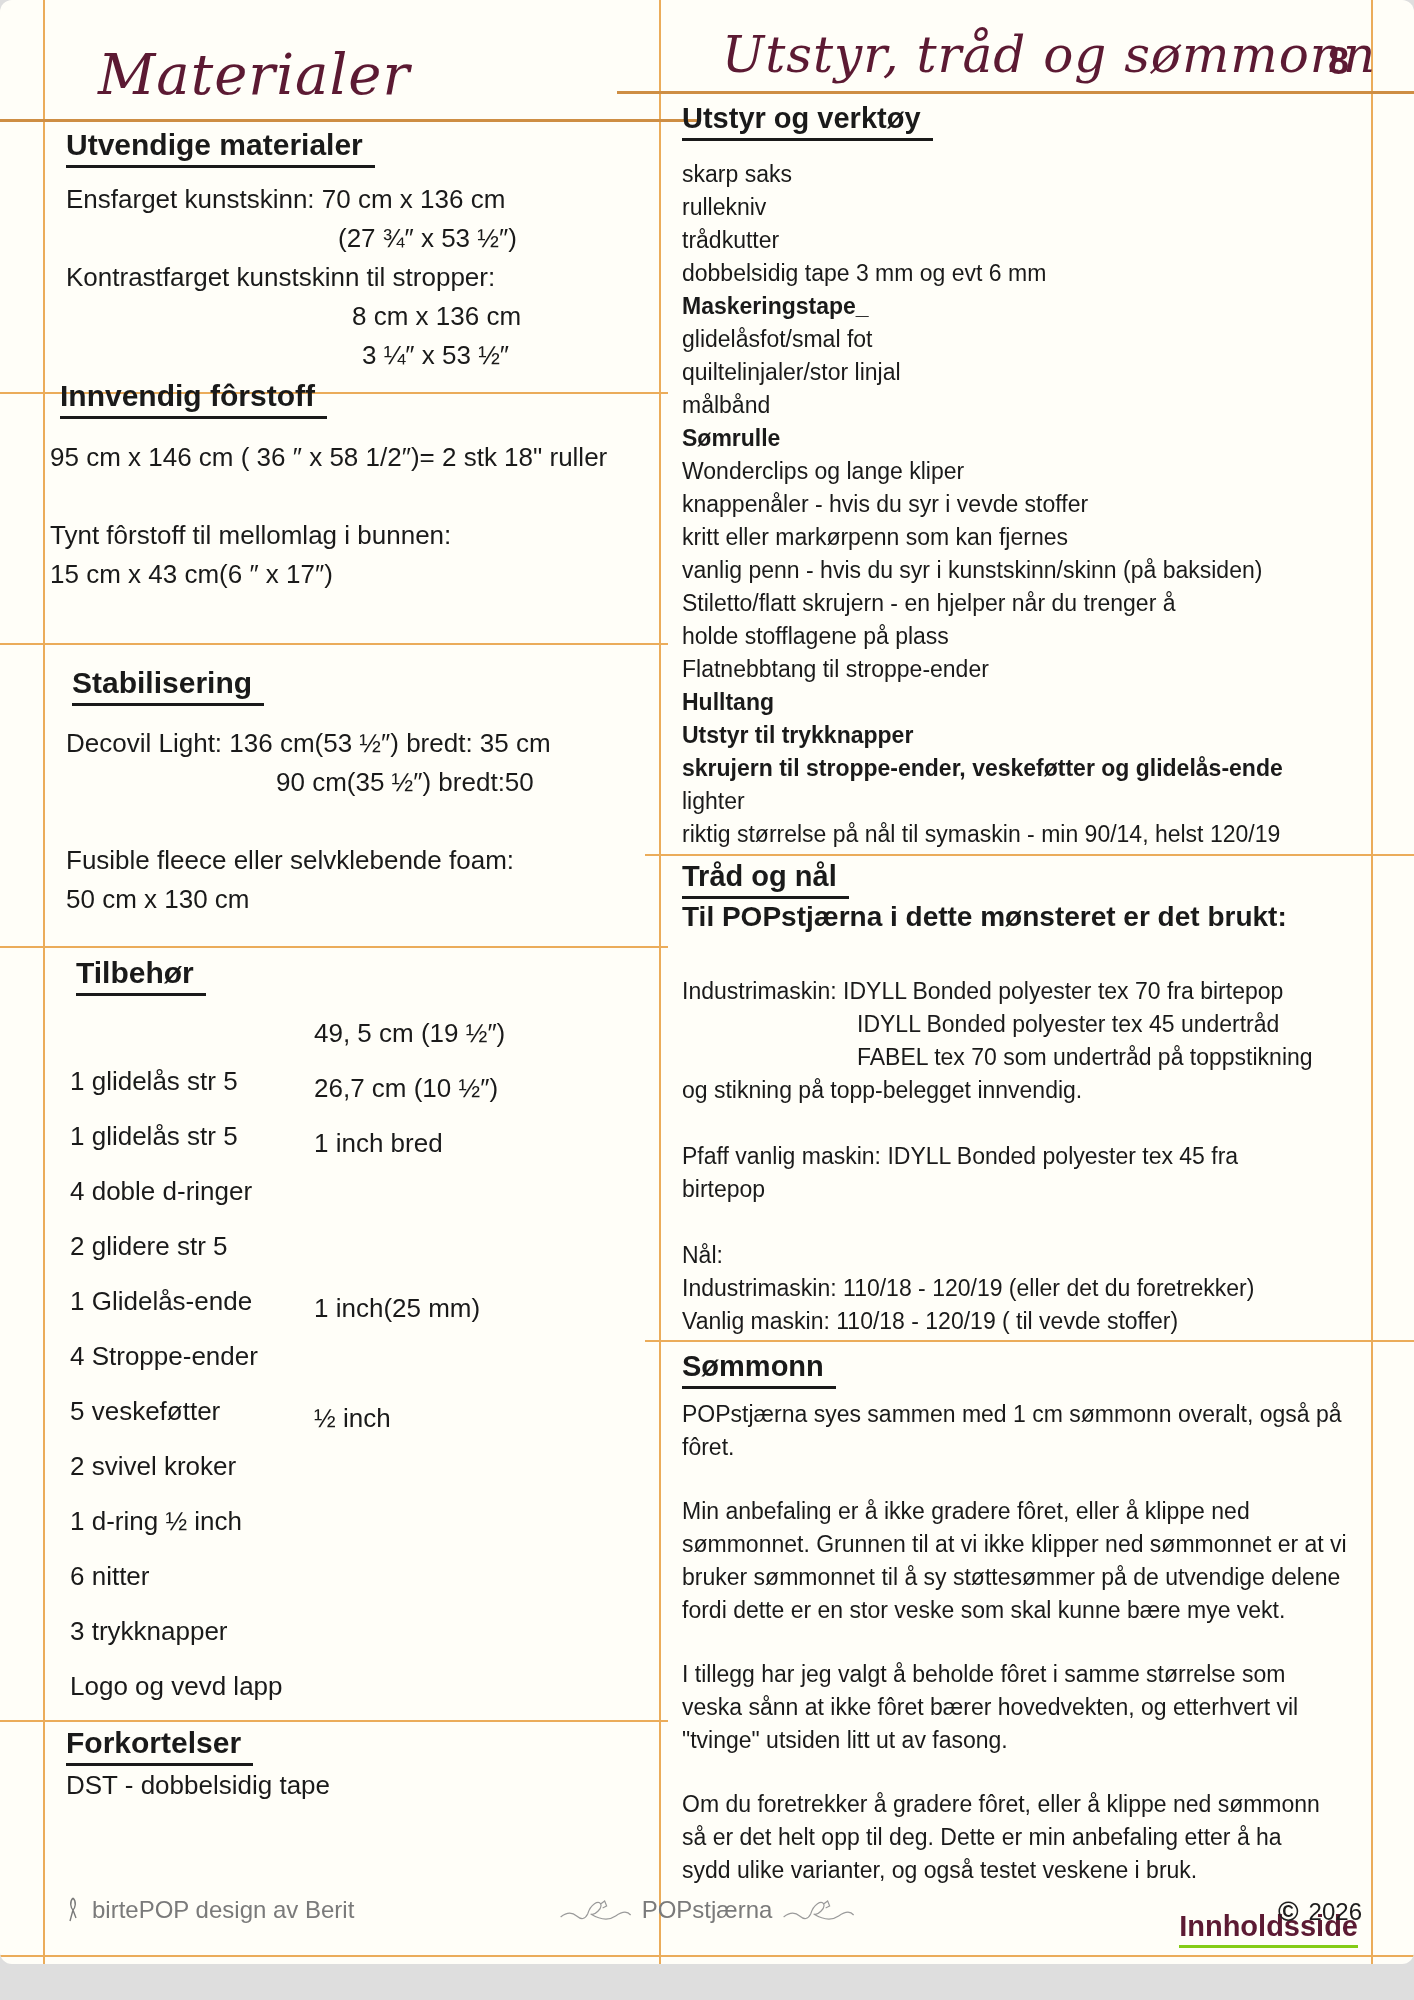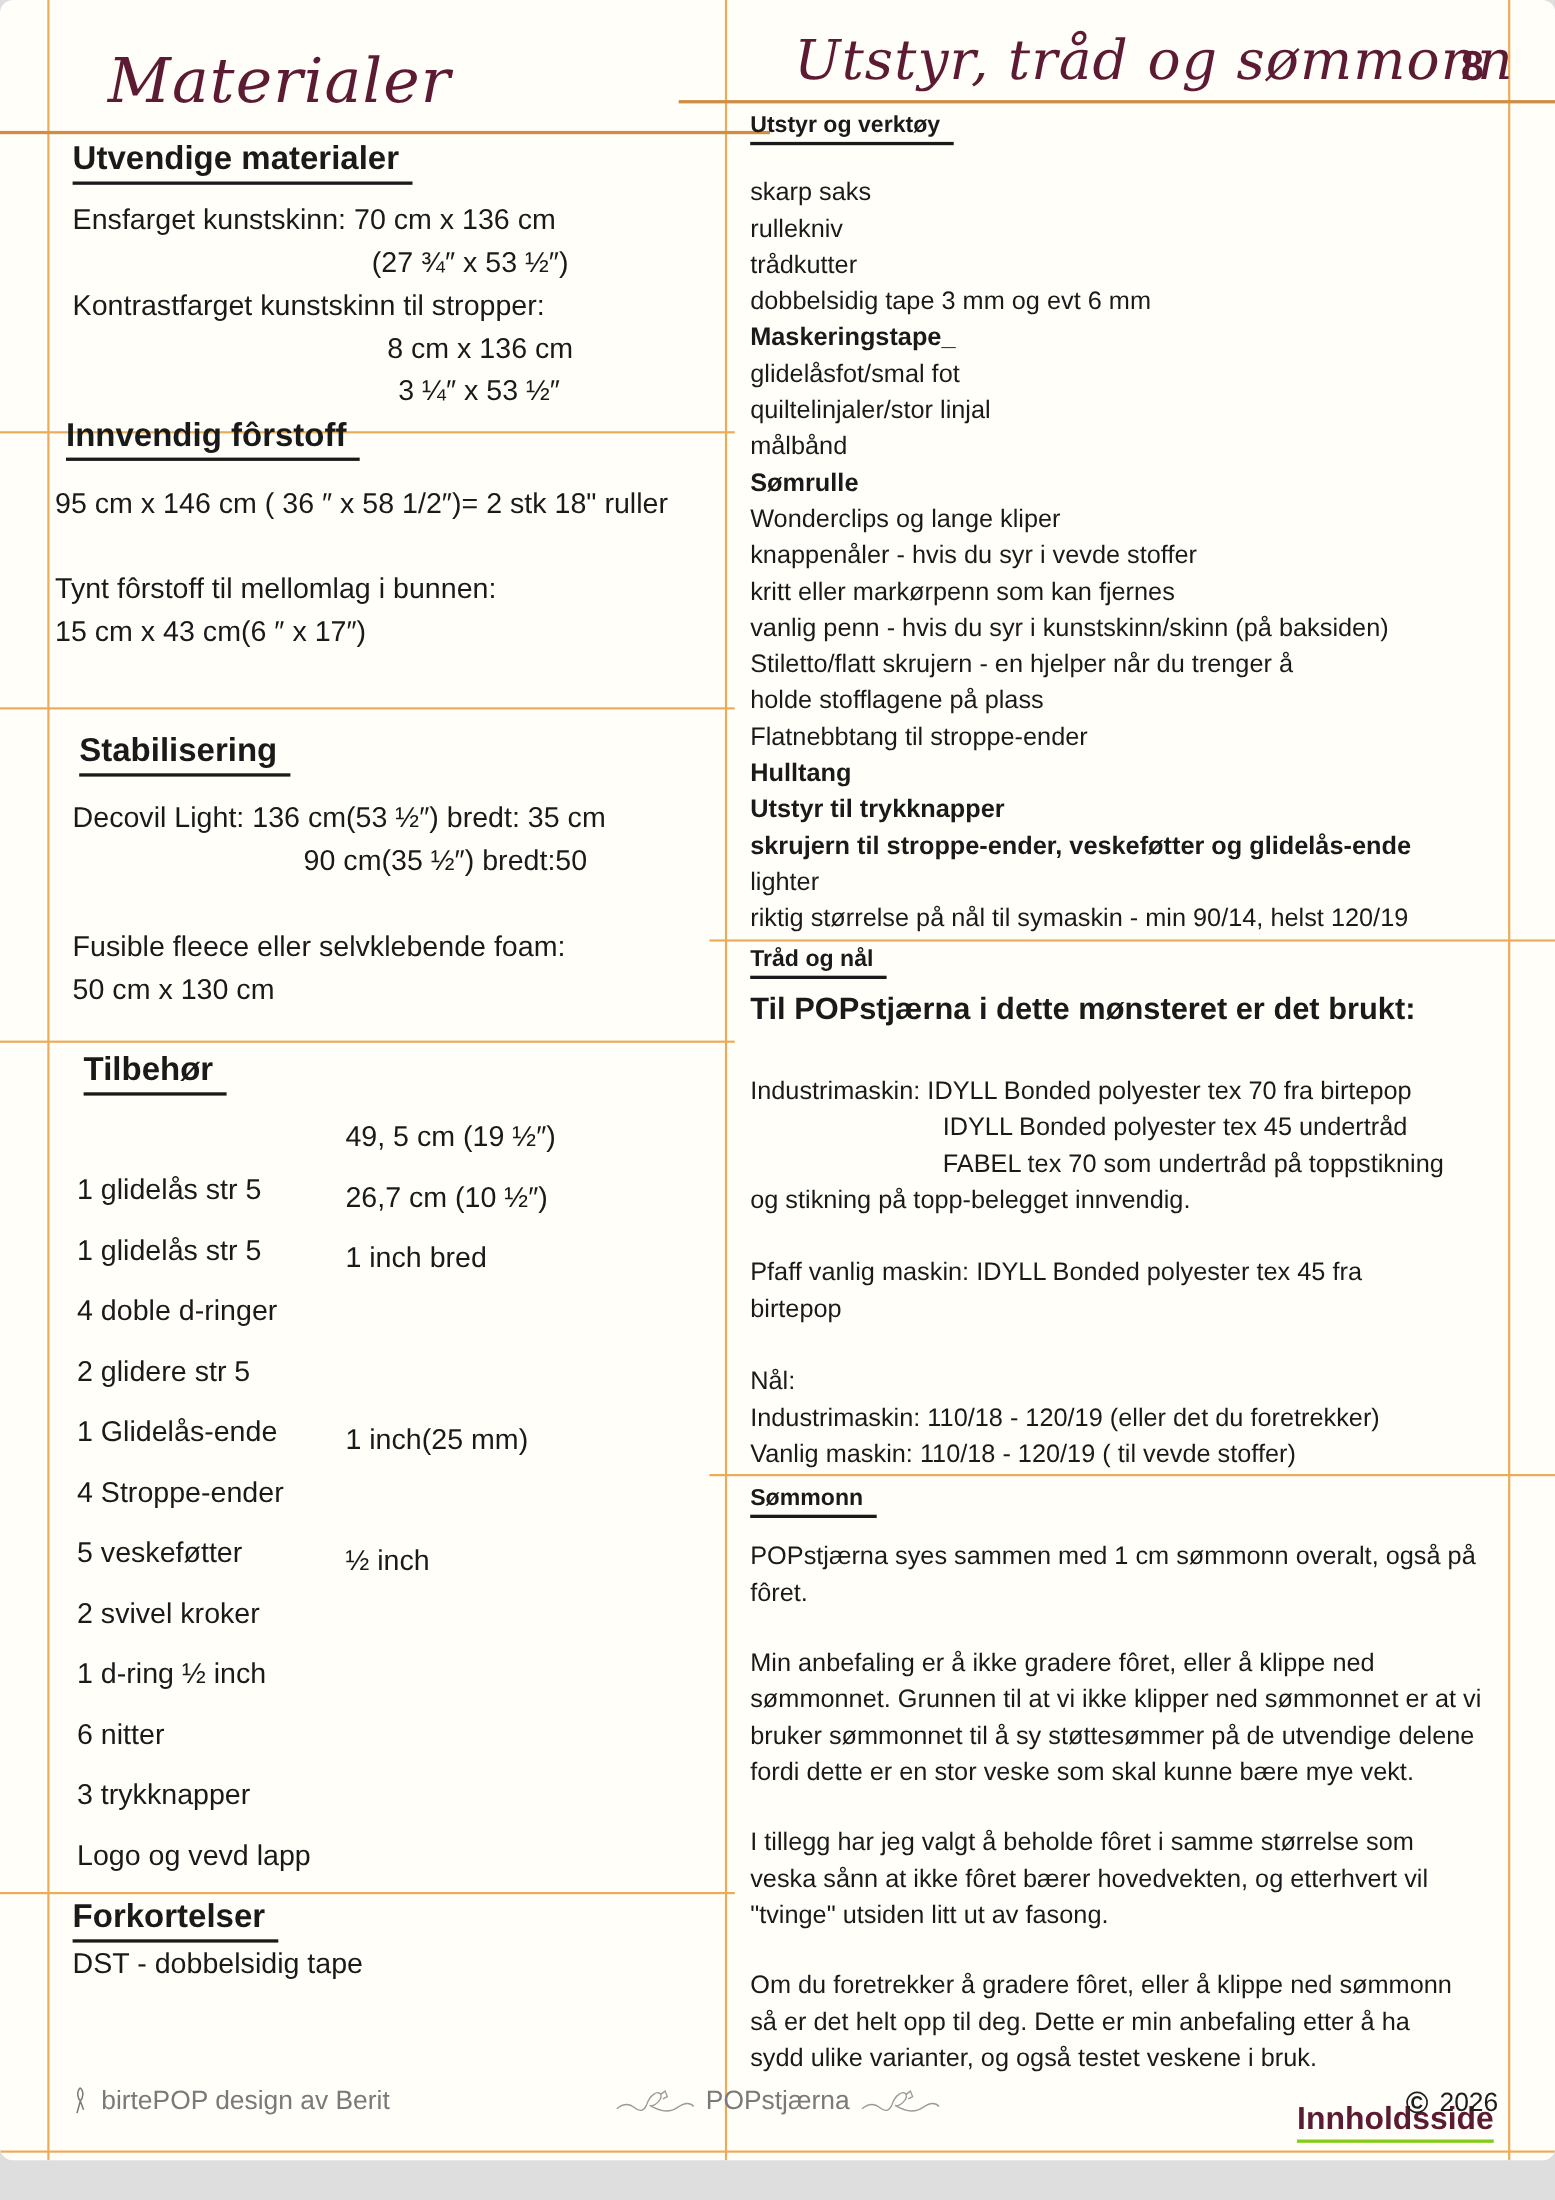--- a/index.html
+++ b/index.html
@@ -24,21 +24,21 @@
     font-style:italic;
     color:#5C1A33;
     letter-spacing:1px;
     white-space:nowrap;
   }
   .pagenum{position:absolute;font-weight:bold;font-size:38px;color:#5C1A33;}
   
   .head{position:absolute;font-weight:bold;white-space:nowrap;}
   .head .ul{display:inline-block;border-bottom:3px solid #1a1a1a;padding:0 12px 3px 0;}
   .lhead{font-size:30px;}
-  .rhead{font-size:21px;}
+  .rhead{font-size:29px;}
   
   .lblock{position:absolute;left:66px;font-size:26px;line-height:39px;white-space:nowrap;}
   .sp{height:39px;}
   .i272{padding-left:272px;}
   .i286{padding-left:286px;}
   .i296{padding-left:296px;}
   .i210{padding-left:210px;}
   
   .tgrid{position:absolute;left:70px;top:1018px;font-size:26px;}
   .trow{display:flex;height:55px;align-items:flex-start;}

